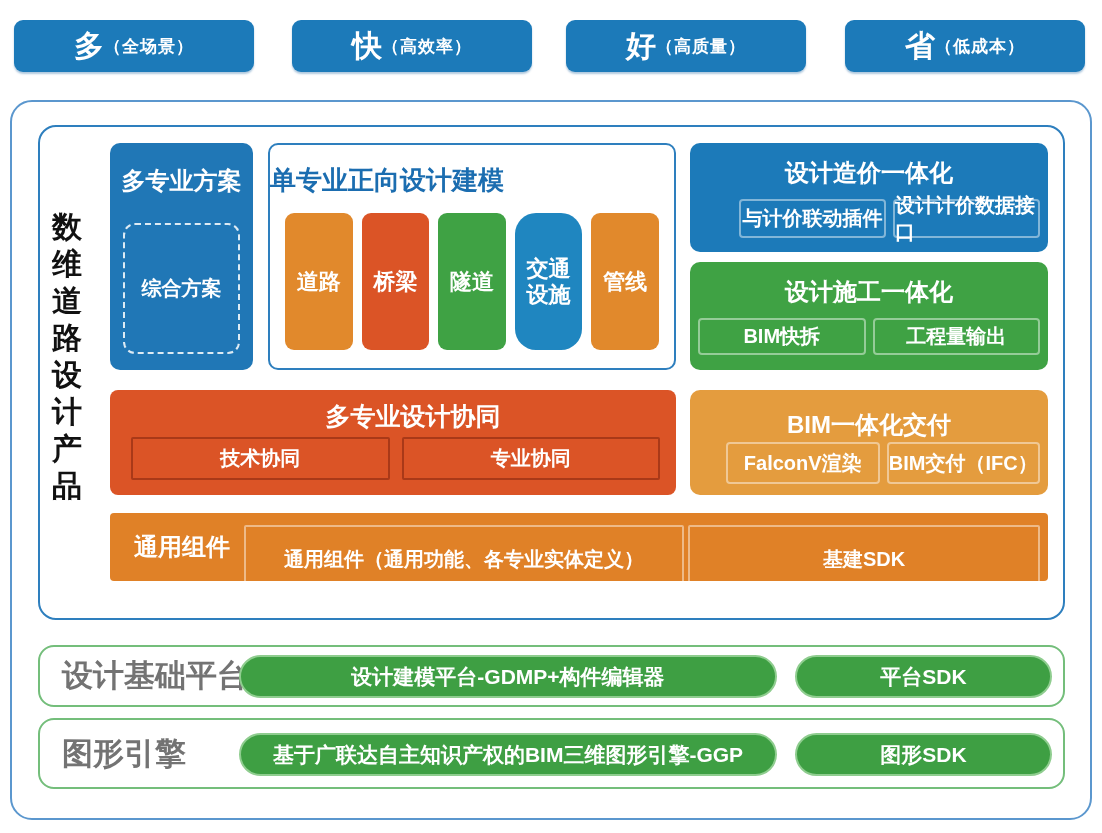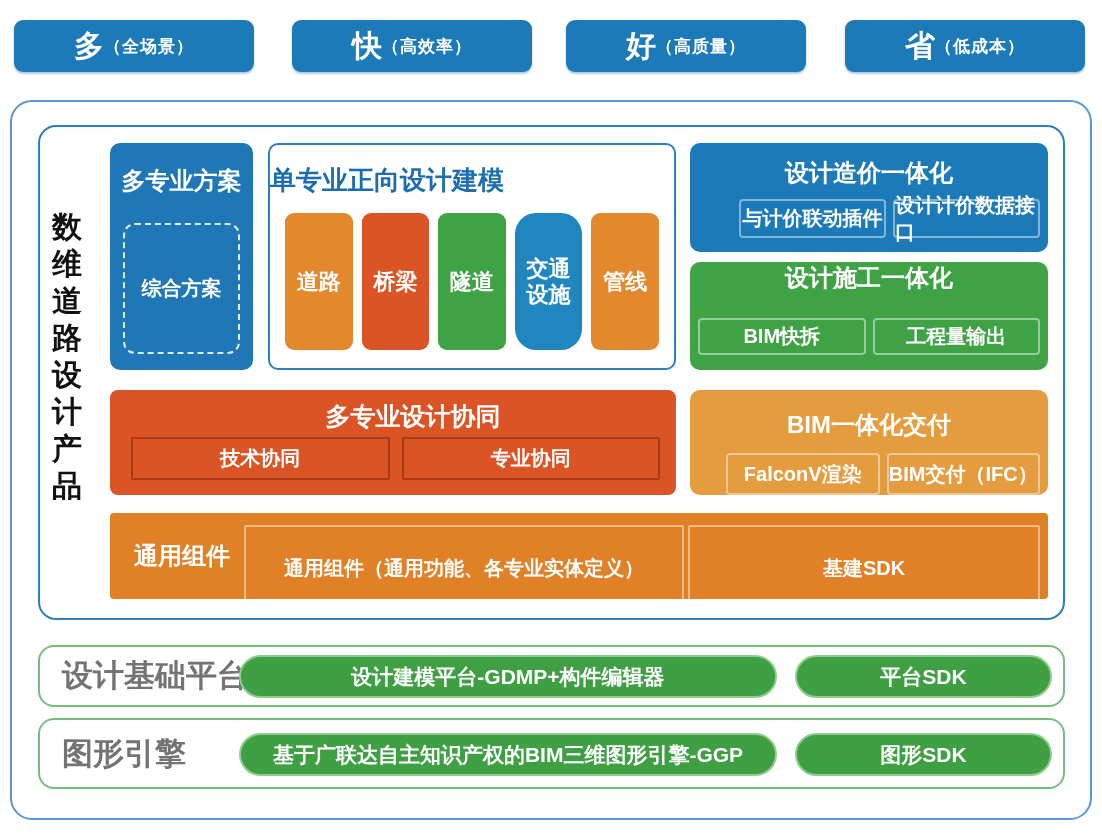--- a/index.html
+++ b/index.html
@@ -60,36 +60,36 @@
   .c-orange{background:#e1892c;}
   .c-red{background:#db5426;}
   .c-green{background:#3fa244;}
   .c-blue{background:#1f86c0;border-radius:21px;}
 
   
   .cost{left:690px;top:143px;width:358px;height:109px;background:#1c7ab9;}
   .cost .hd{margin-top:14px;}
   .cost .subrow{left:8px;right:8px;top:56px;height:39px;gap:7px;margin-left:41px;}
   .construction{left:690px;top:262px;width:358px;height:108px;background:#3fa244;}
-  .construction .hd{}
+  .construction .hd{margin-top:14px;}
   .construction .subrow{left:8px;right:8px;top:56px;height:37px;gap:7px;}
 
   
   .collab{left:110px;top:390px;width:566px;height:105px;background:#db5426;border-radius:8px;}
   .collab .hd{margin-top:10px;font-size:25px;padding-left:40px;}
   .collab .subrow{left:21px;right:16px;top:47px;height:43px;gap:12px;}
   .collab .subcell{border:2px solid rgba(120,30,10,.5);border-radius:2px;}
 
   
   .delivery{left:690px;top:390px;width:358px;height:105px;background:#e49c3e;}
   .delivery .hd{margin-top:19px;}
-  .delivery .subrow{left:8px;right:8px;top:63px;height:42px;gap:7px;padding-left:28px;}
+  .delivery .subrow{left:8px;right:8px;top:52px;height:42px;gap:7px;padding-left:28px;}
 
   
-  .common{left:110px;top:513px;width:938px;height:86px;background:#e08127;border-radius:4px;color:#fff;}
+  .common{left:110px;top:513px;width:938px;height:68px;background:#e08127;border-radius:4px;color:#fff;}
   .common-label{position:absolute;left:24px;top:0;height:100%;display:flex;align-items:center;font-size:24px;}
   .common .box1{position:absolute;left:134px;top:12px;width:440px;height:45px;}
   .common .box2{position:absolute;left:578px;top:12px;width:352px;height:45px;}
   .common .subcell{font-size:20px;border:2px solid rgba(255,255,255,.45);border-radius:2px;height:100%;display:flex;}
 
   
   .plat-row{left:38px;width:1027px;border:2px solid #74be7b;border-radius:16px;background:#fff;}
   .row1{top:645px;height:62px;}
   .row2{top:718px;height:71px;}
   .plat-label{position:absolute;left:22px;top:0;height:100%;display:flex;align-items:center;font-size:31px;color:#737373;}

